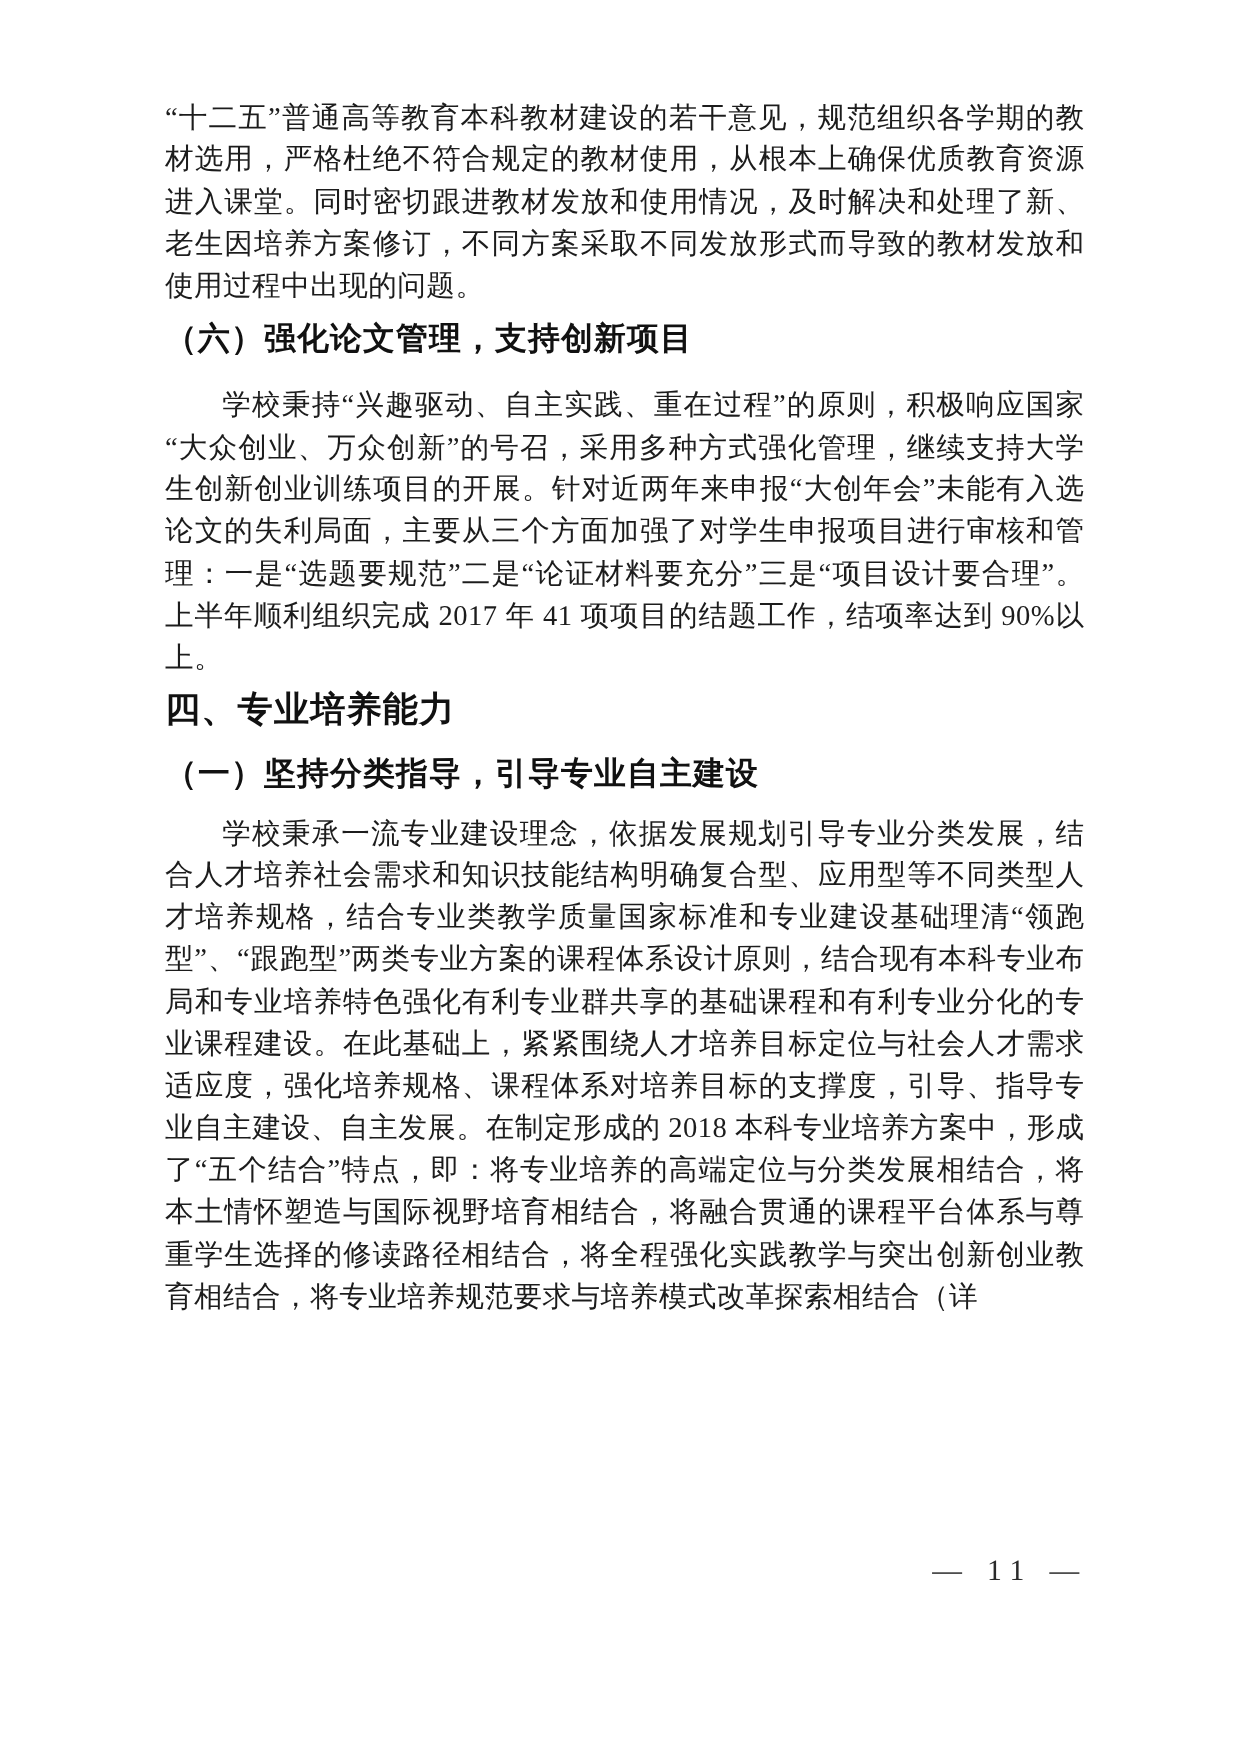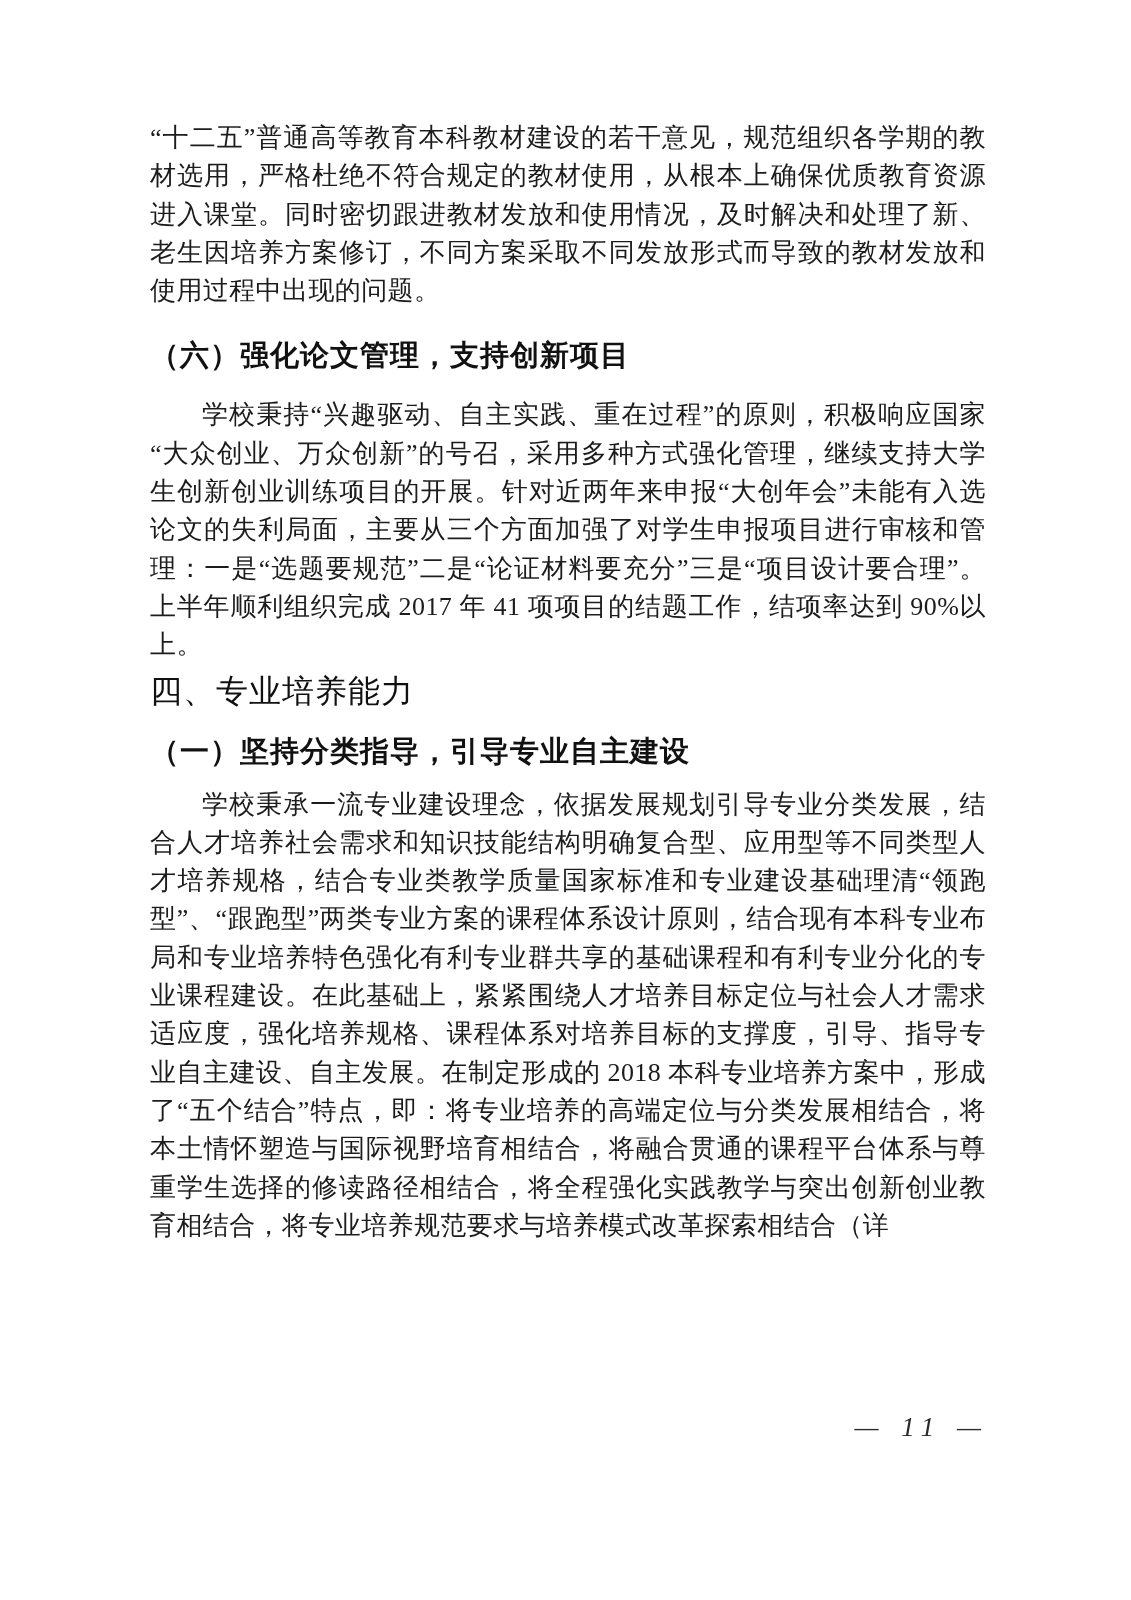--- a/index.html
+++ b/index.html
@@ -11,59 +11,58 @@
     position: relative;
     overflow: hidden;
     font-family: "Liberation Serif", "DejaVu Serif", serif;
     color: #1c1c1c;
   }
   .doc {
     position: absolute;
     left: 150px;
     top: 0;
     width: 836px;
-    padding-top: 119px;
+    padding-top: 88px;
   }
   .body-text {
     margin: 0;
     font-size: 26px;
     line-height: 38.3px;
     text-align: justify;
     text-justify: inter-character;
     letter-spacing: 0.4px;
   }
   .indent { text-indent: 2em; }
   .heading-sub {
-    margin: 26px 0 22px 0;
+    margin: 10px 0 22px 0;
     font-family: "Liberation Sans", "DejaVu Sans", sans-serif;
     font-weight: 700;
     font-size: 29px;
     line-height: 38px;
     letter-spacing: 1px;
     color: #111111;
   }
   .heading-sub.tight { margin: 19px 0 16px 0; }
   .heading-main {
     margin: 4px 0 2px 0;
     font-family: "Liberation Sans", "DejaVu Sans", sans-serif;
-    font-weight: 400;
+    font-weight: 700;
     font-size: 32px;
     line-height: 44px;
     letter-spacing: 1px;
     color: #111111;
   }
   .page-footer {
     position: absolute;
     top: 1412px;
     right: 142px;
     font-size: 27px;
     letter-spacing: 8px;
     color: #2a2a2a;
     font-family: "Liberation Serif", "DejaVu Serif", serif;
-    font-style: italic;
   }
 </style>
 </head>
 <body>
 
 <div class="page">
   <main class="doc">
     <p class="body-text">“十二五”普通高等教育本科教材建设的若干意见，规范组织各学期的教材选用，严格杜绝不符合规定的教材使用，从根本上确保优质教育资源进入课堂。同时密切跟进教材发放和使用情况，及时解决和处理了新、老生因培养方案修订，不同方案采取不同发放形式而导致的教材发放和使用过程中出现的问题。</p>
 
     <h3 class="heading-sub">（六）强化论文管理，支持创新项目</h3>

